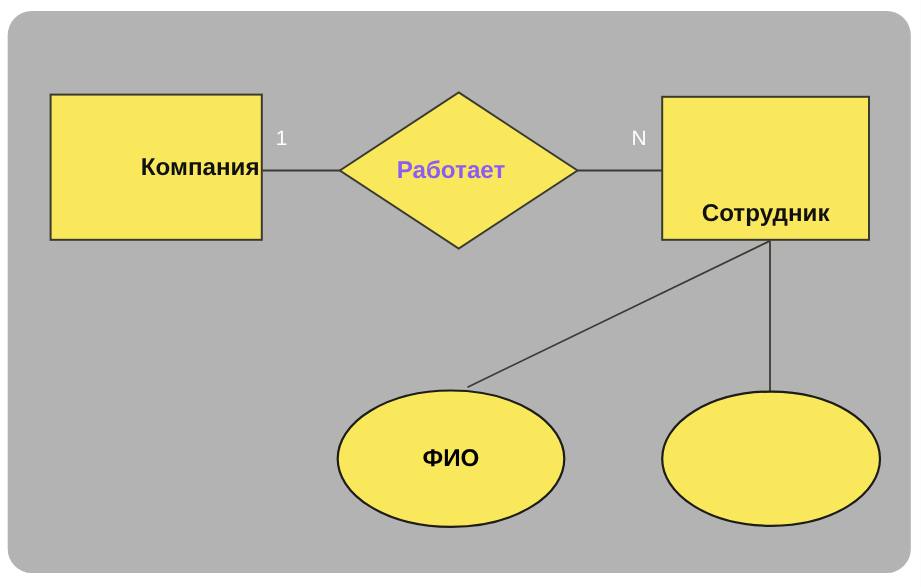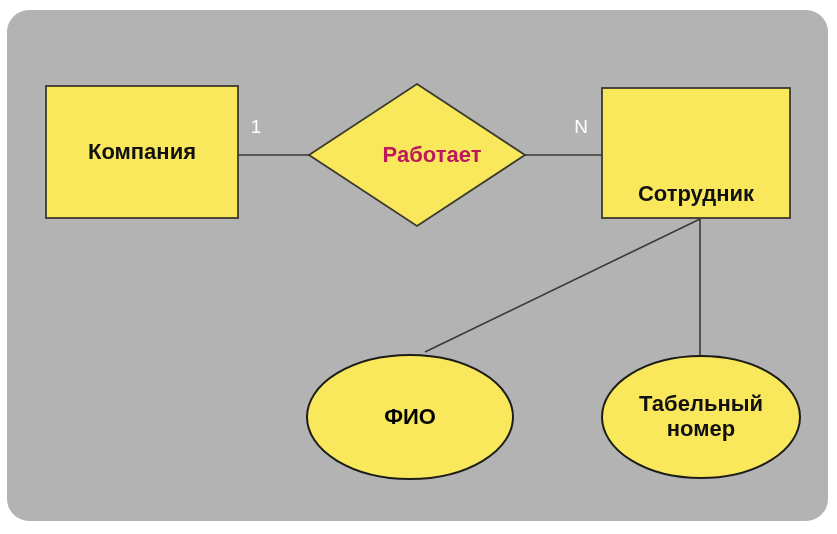--- a/index.html
+++ b/index.html
@@ -84,25 +84,23 @@
 
     <rect id="sh-ent-0" fill="#fae85c" stroke="#3a3a2e" stroke-width="1.8" x="46" y="86" width="192" height="132"></rect>
     <rect id="sh-ent-1" fill="#fae85c" stroke="#3a3a2e" stroke-width="1.8" x="602" y="88" width="188" height="130"></rect>
 
     <polygon id="sh-rel-0" fill="#fae85c" stroke="#3a3a2e" stroke-width="1.8" points="417,84 525,155 417,226 309,155"></polygon>
 
     <ellipse id="sh-attr-0" fill="#fae85c" stroke="#1c1c18" stroke-width="2" cx="410" cy="417" rx="103" ry="62"></ellipse>
     <ellipse id="sh-attr-1" fill="#fae85c" stroke="#1c1c18" stroke-width="2" cx="701" cy="417" rx="99" ry="61"></ellipse>
   </svg>
 
-  <div class="node-label entity-label" id="lb-ent-0" style="left: 46px; top: 86px; width: 192px; height: 132px; color: rgb(17, 17, 17);">Компания</div>
+  <div class="node-label entity-label" id="lb-ent-0" style="left: 46px; top: 86px; width: 192px; height: 132px; color: rgb(17, 17, 17); padding-left: 40px;">Компания</div>
   <div class="node-label entity-label" id="lb-ent-1" style="left: 602px; top: 88px; width: 188px; height: 130px; color: rgb(17, 17, 17); margin-top: 41px;">Сотрудник</div>
 
-  <div class="node-label rel-label" id="lb-rel-0" style="left: 324px; top: 84px; width: 216px; height: 142px; color: #be185d;">Работает</div>
+  <div class="node-label rel-label" id="lb-rel-0" style="left: 302px; top: 84px; width: 216px; height: 142px; color: #8b5cf6;">Работает</div>
 
   <div class="node-label attr-label" id="lb-attr-0" style="left: 307px; top: 355px; width: 206px; height: 124px; color: #000000;">ФИО</div>
-  <div class="node-label attr-label" id="lb-attr-1" style="left: 602px; top: 356px; width: 198px; height: 122px; color: rgb(17, 17, 17);">Табельный
-номер</div>
 
   <div class="card-label" id="lb-card-0" style="left: 242px; top: 114px; width: 28px; height: 26px; color: rgb(255, 255, 255);">1</div>
   <div class="card-label" id="lb-card-1" style="left: 567px; top: 114px; width: 28px; height: 26px; color: rgb(255, 255, 255);">N</div>
 
 </div>
 
 </body></html>

